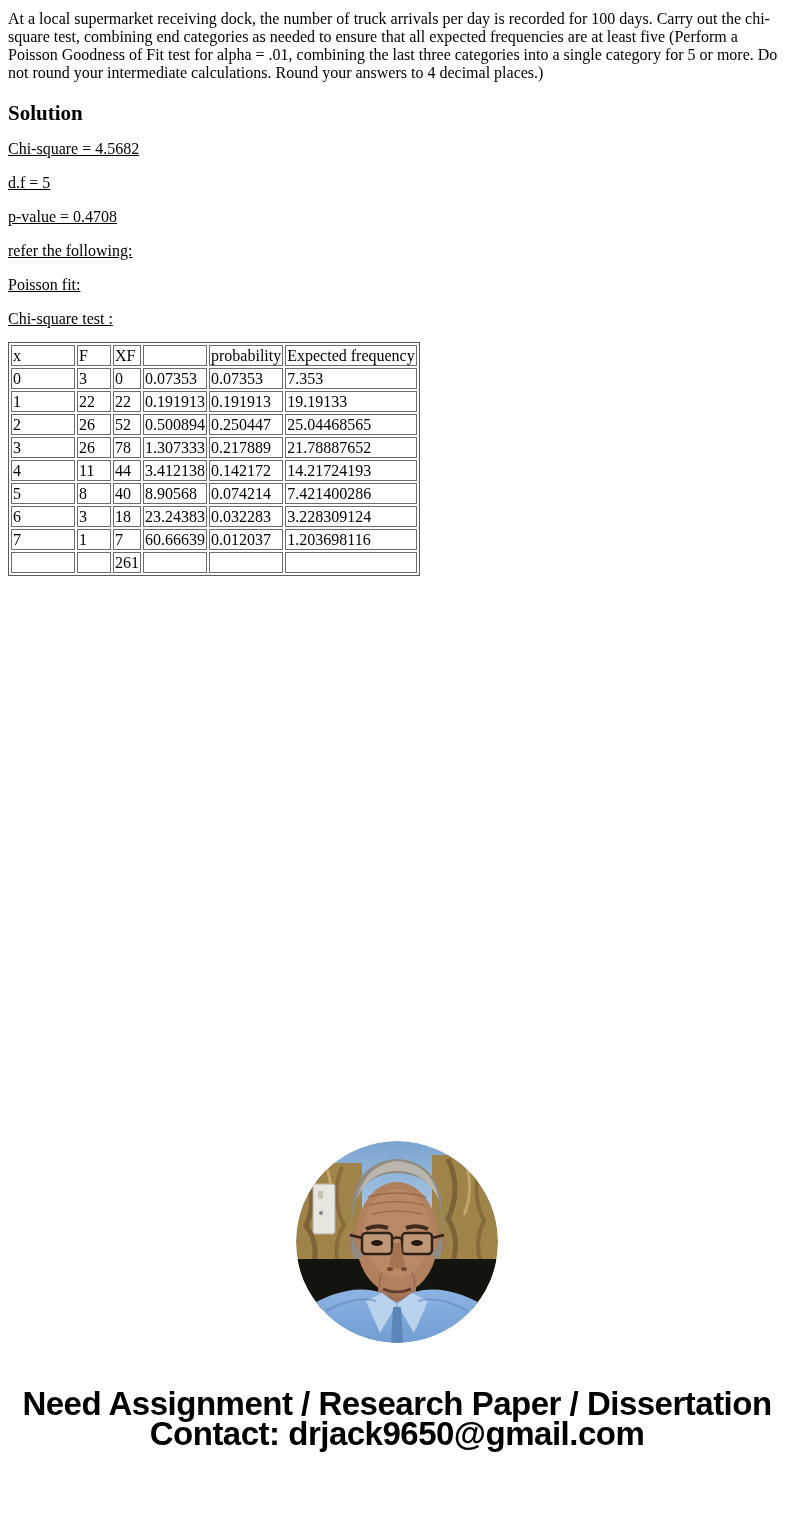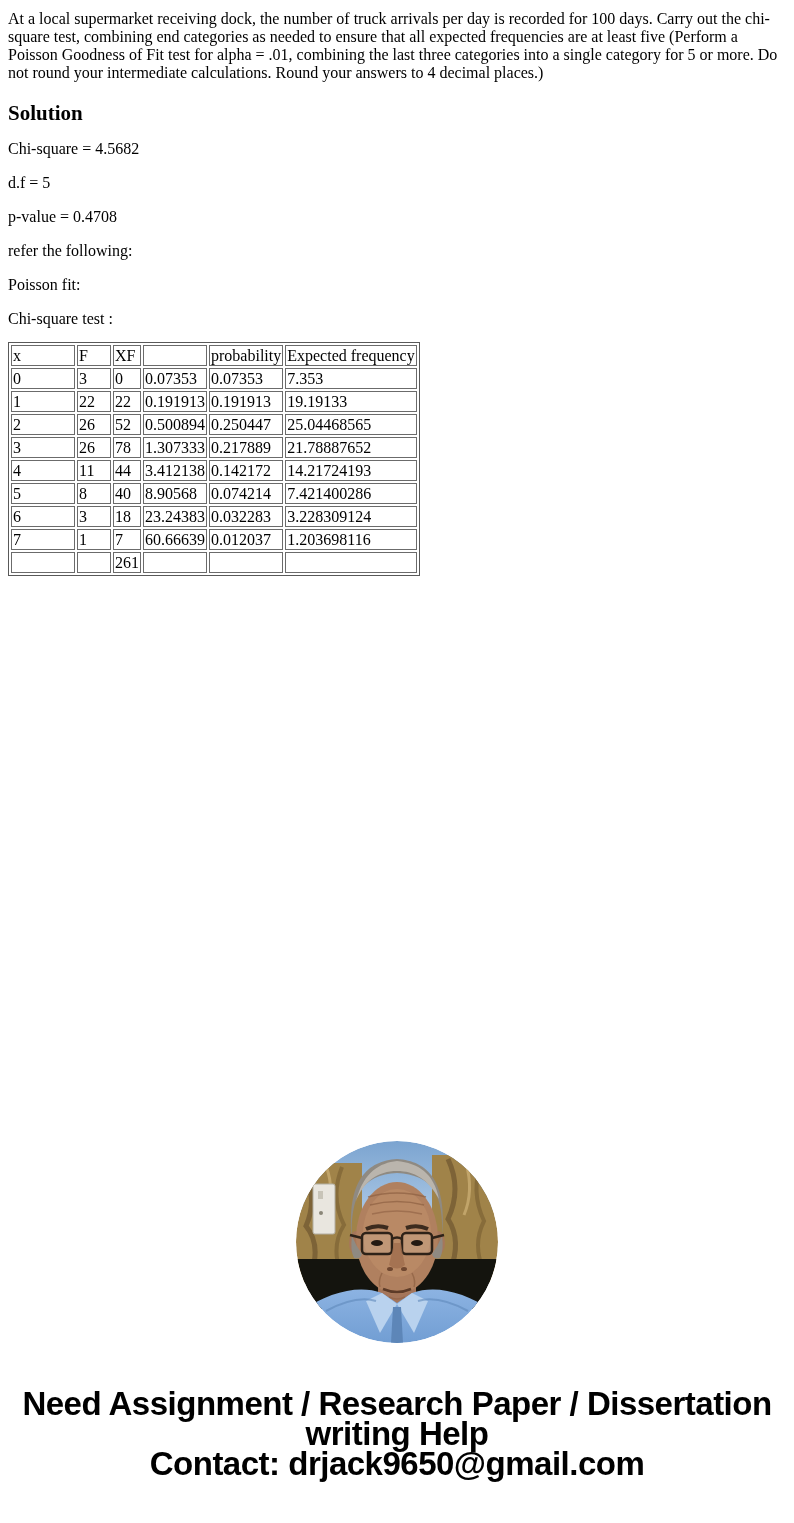--- a/index.html
+++ b/index.html
@@ -21,20 +21,21 @@
     font-family:"Liberation Serif", serif;
     font-size:21px;
     font-weight:bold;
     margin:21px 0 0 0;
     line-height:21px;
   }
 
   .sol-line {
     margin:16px 0 0 0;
     line-height:18px;
+    text-decoration:underline;
   }
 
   table.poisson {
     border-collapse:separate;
     border-spacing:2px;
     border:1px solid #595959;
     margin-top:14px;
     table-layout:fixed;
   }
   table.poisson td {
@@ -262,17 +263,16 @@
           <path d="M116,132 q4,8 2,14" stroke="#8d5f42" stroke-width="1.5" fill="none" opacity="0.7"></path>
           <path d="M87,148 q14,6 28,0" stroke="#5d3b28" stroke-width="2.5" fill="none"></path>
           <path d="M93,156 q8,4 16,0" stroke="#8d5f42" stroke-width="1.5" fill="none" opacity="0.6"></path>
         </g>
       </svg>
     </div>
   </div>
 
   <div class="footer">
     <div>Need Assignment / Research Paper / Dissertation</div>
-    <div>writing Help</div>
     <div>Contact: drjack9650@gmail.com</div>
   </div>
 
 </div>
 
 </body></html>

